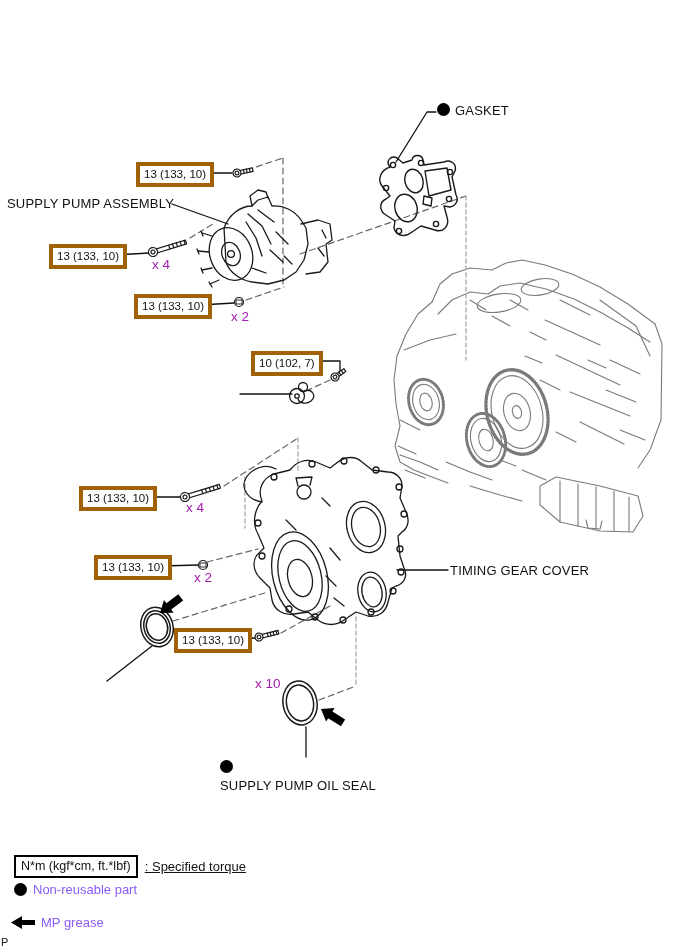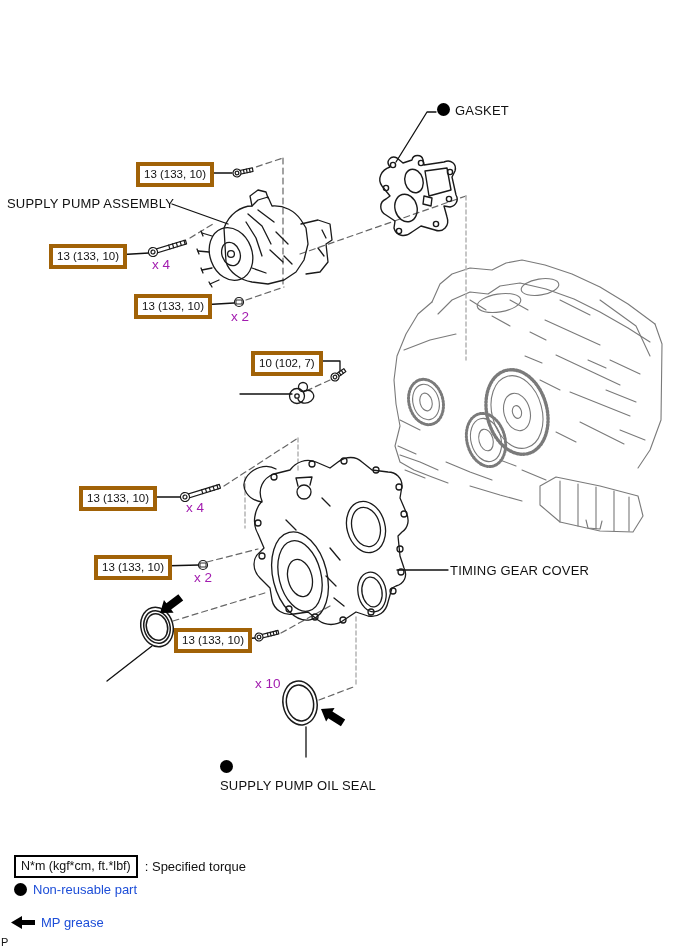--- a/index.html
+++ b/index.html
@@ -22,22 +22,22 @@
   }
   .dotrow{position:absolute;display:flex;align-items:flex-start;gap:5px;}
   .nr-dot{
     width:13px;height:13px;border-radius:50%;background:#000;flex:0 0 auto;
   }
   .legend-row{position:absolute;display:flex;align-items:center;}
   .legend-torque-box{
     border:2px solid #000;background:#fff;font-size:12.5px;line-height:15px;
     padding:2px 5px;white-space:nowrap;color:#111;
   }
-  .legend-desc{font-size:13px;margin-left:7px;white-space:nowrap;color:#111;}
-  .legend-text{font-size:13px;margin-left:6px;white-space:nowrap;color:#1d4ed8;}
+  .legend-desc{font-size:13px;margin-left:7px;white-space:nowrap;color:#111;text-decoration:underline;}
+  .legend-text{font-size:13px;margin-left:6px;white-space:nowrap;color:#8b5cf6;}
   #corner-mark{position:absolute;left:1px;top:936px;font-size:11px;color:#111;}
 </style>
 </head>
 <body>
 
 <div id="page">
 
   <svg id="art" viewBox="0 0 690 952" fill="none" stroke-linecap="round" stroke-linejoin="round">
 
     <g stroke="#7a7a7a" stroke-width="1.1">

